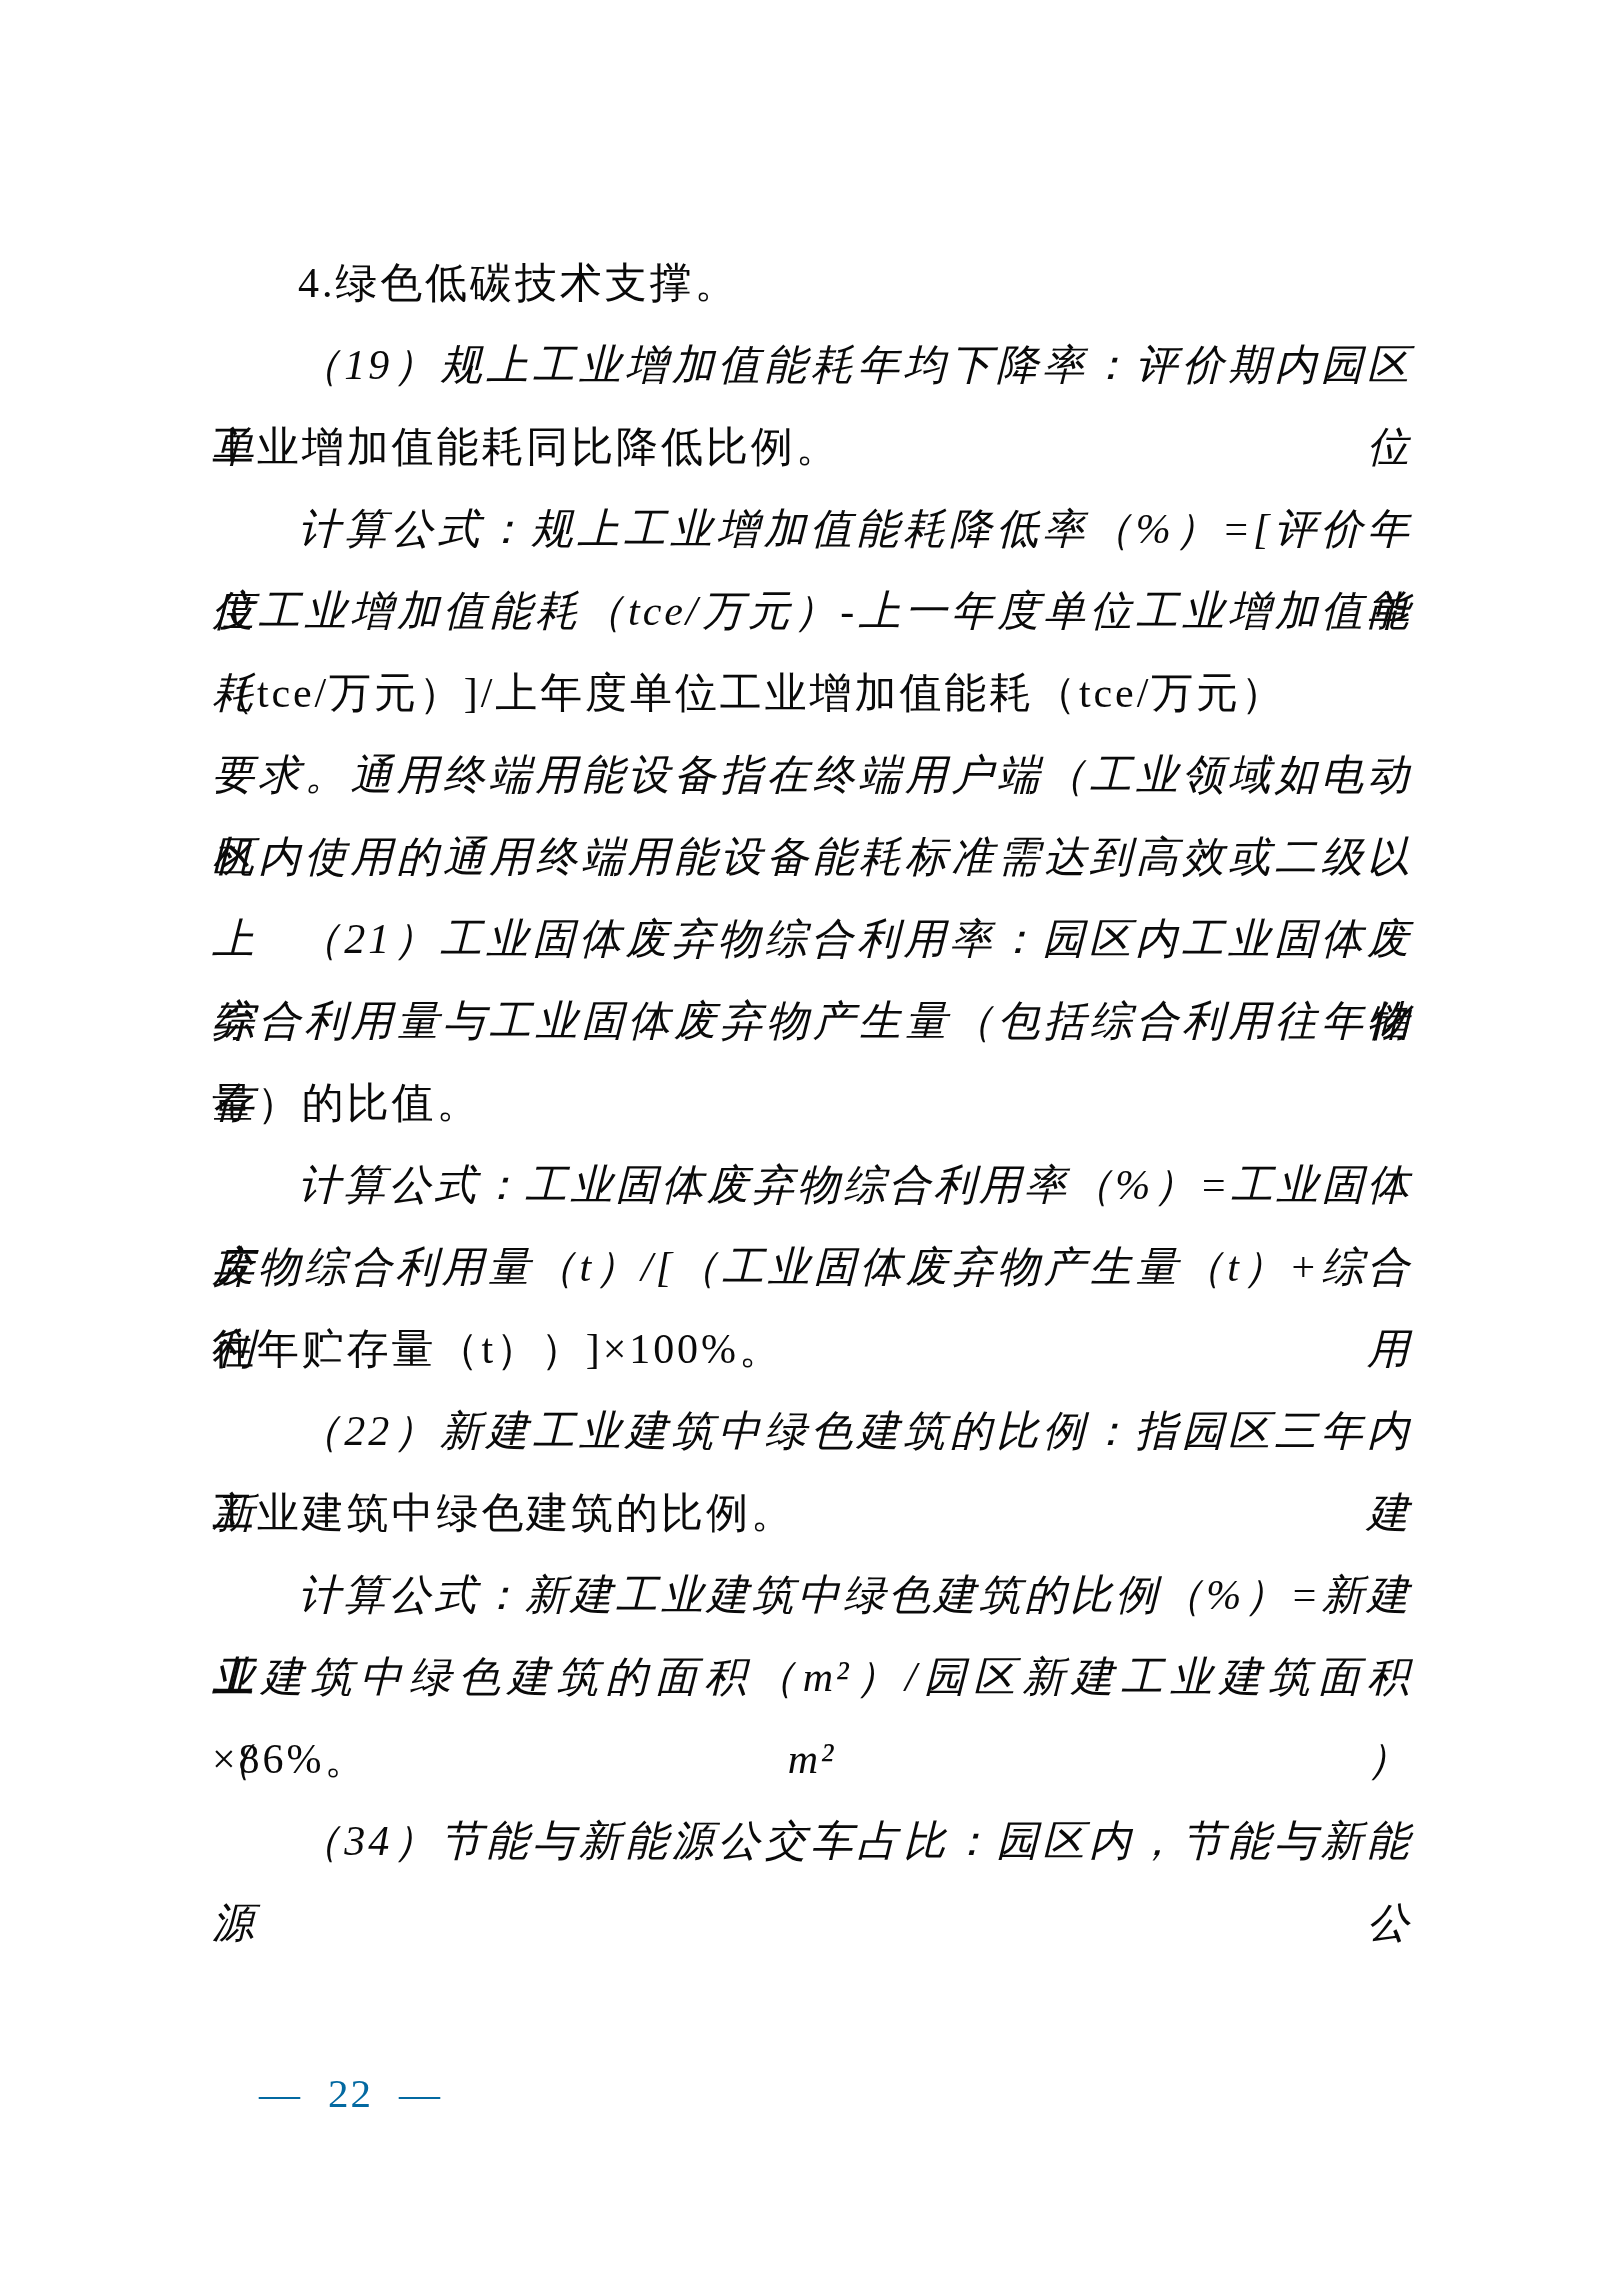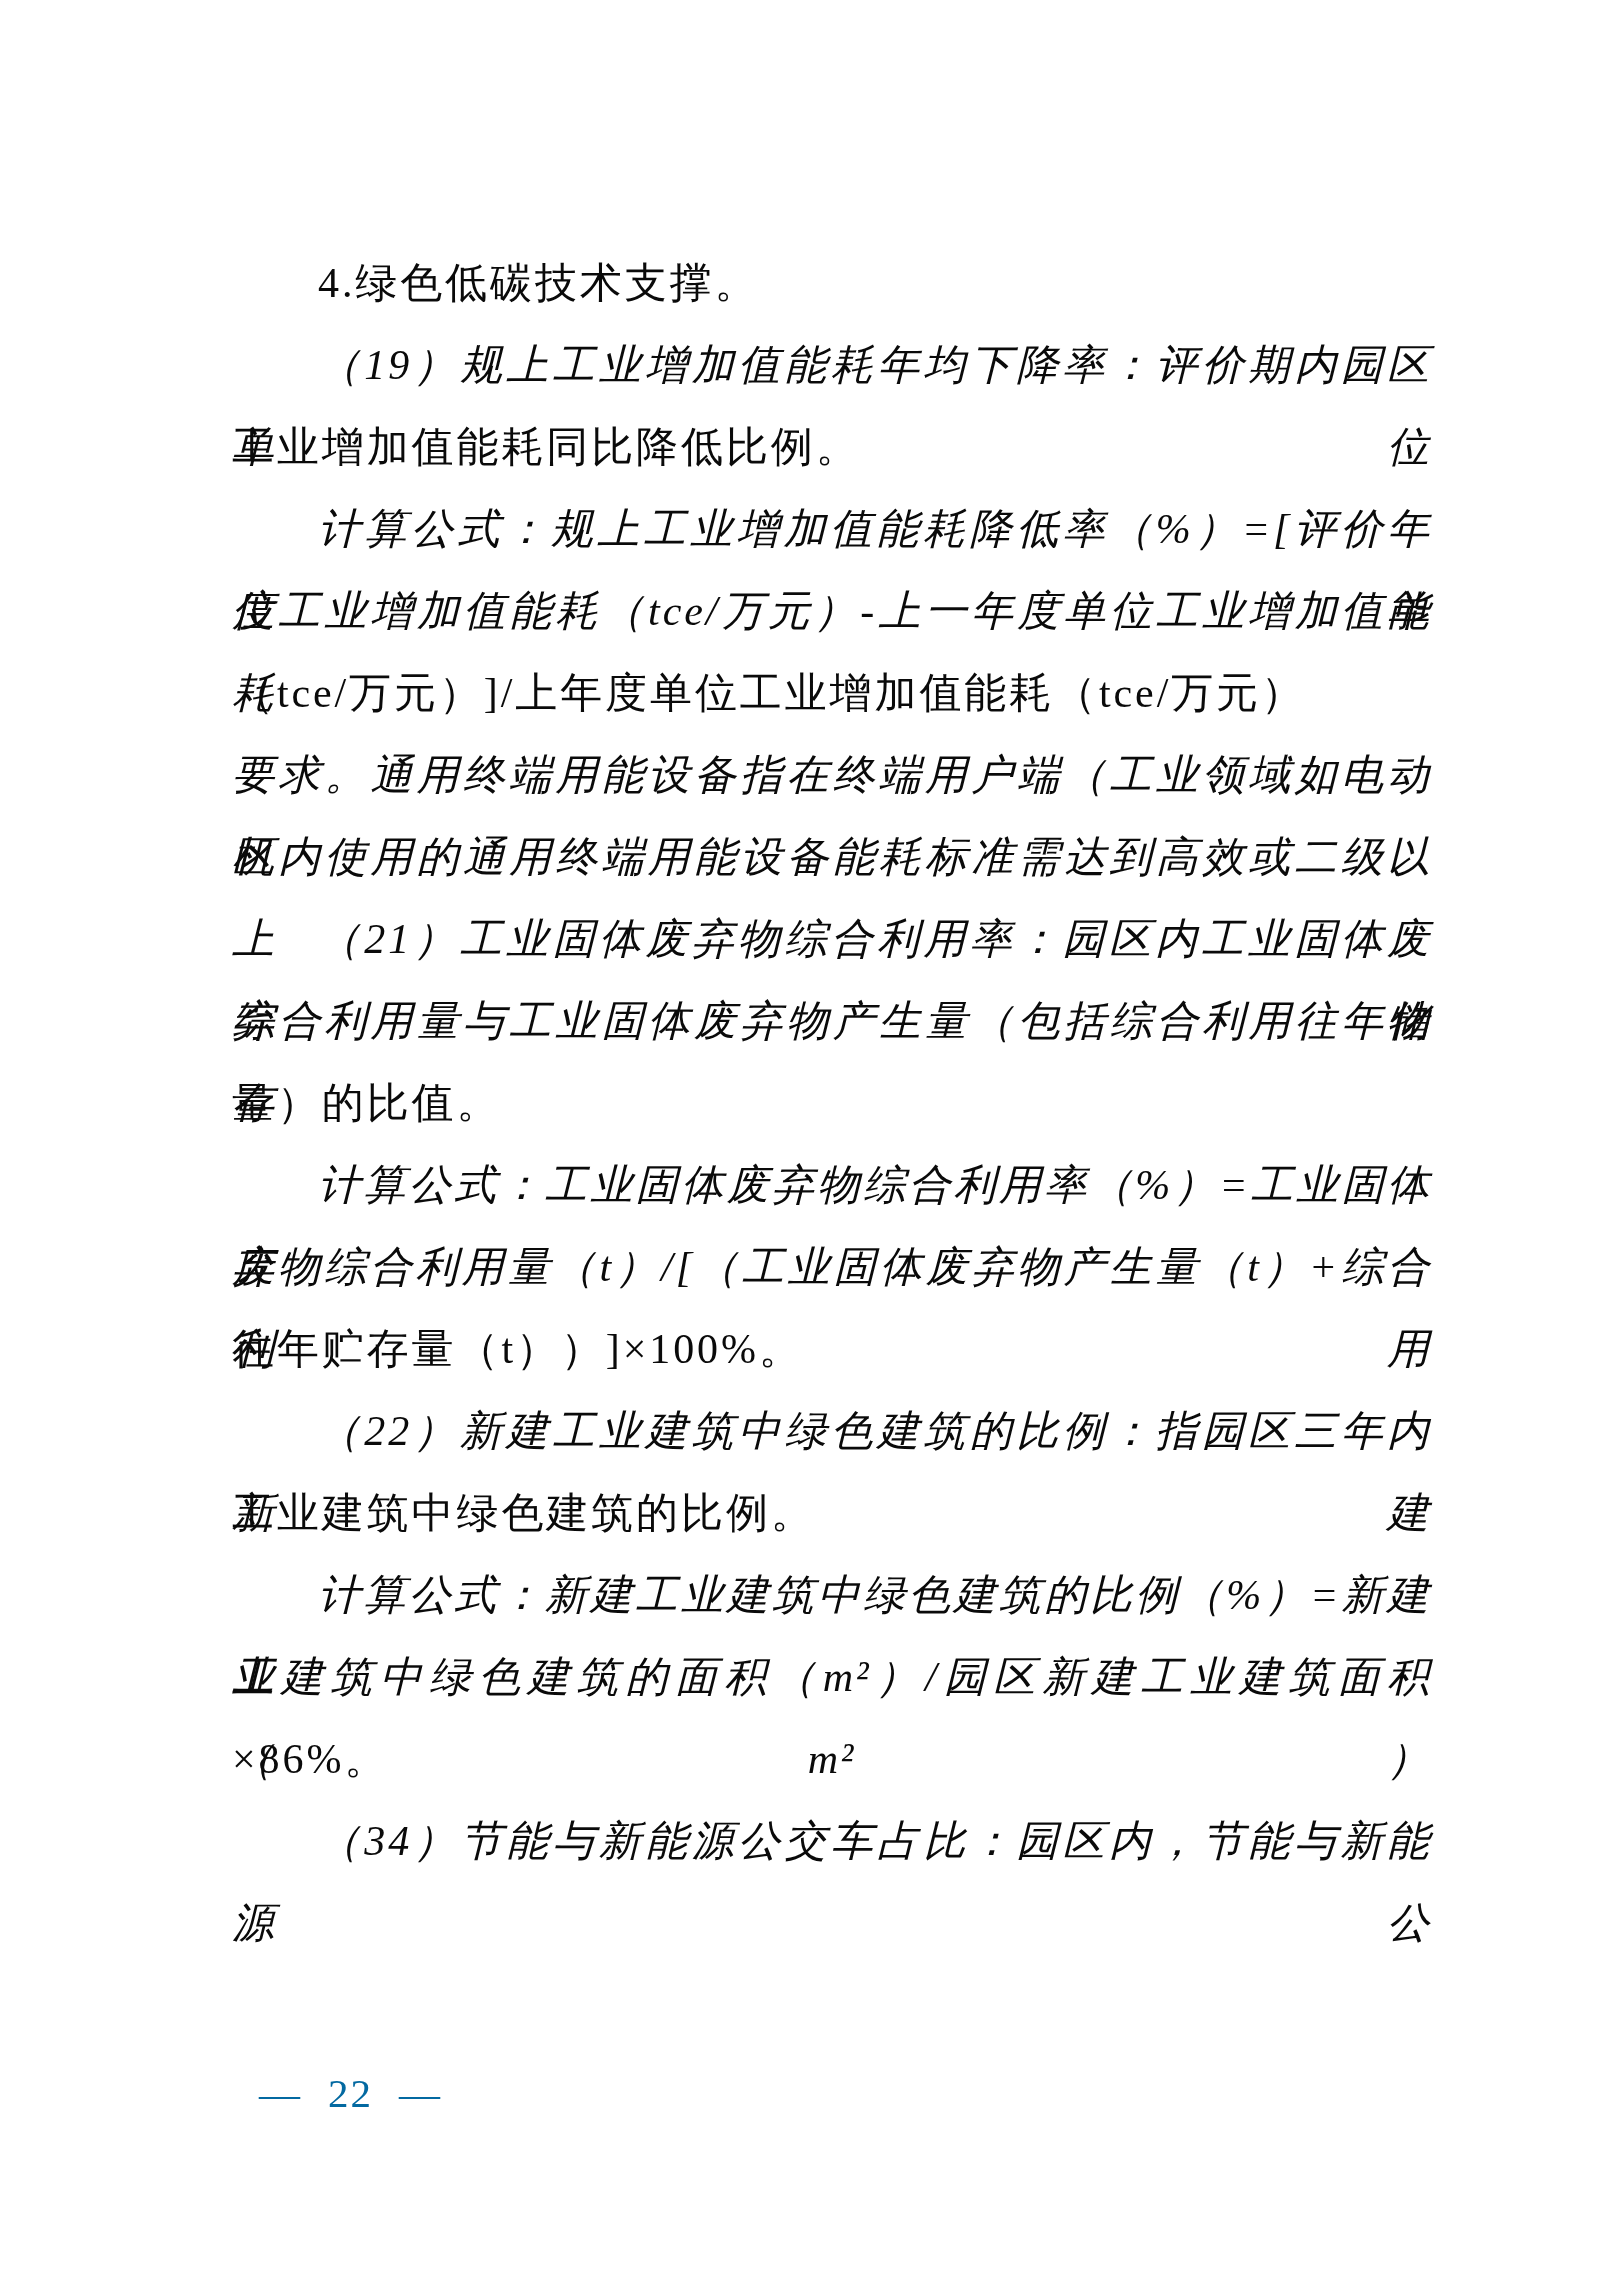--- a/index.html
+++ b/index.html
@@ -14,21 +14,20 @@
     background: #ffffff;
     color: #0a0a0a;
     font-family: "Liberation Serif", "DejaVu Serif", serif;
     overflow: hidden;
   }
   .text-block {
     position: absolute;
     left: 212px;
     top: 242px;
     width: 1200px;
-    margin-left: 20px;
   }
   .line {
     font-size: 42px;
     line-height: 82px;
     height: 82px;
     letter-spacing: 2.9px;
     text-align: left;
     white-space: normal;
   }
   .line.just {

